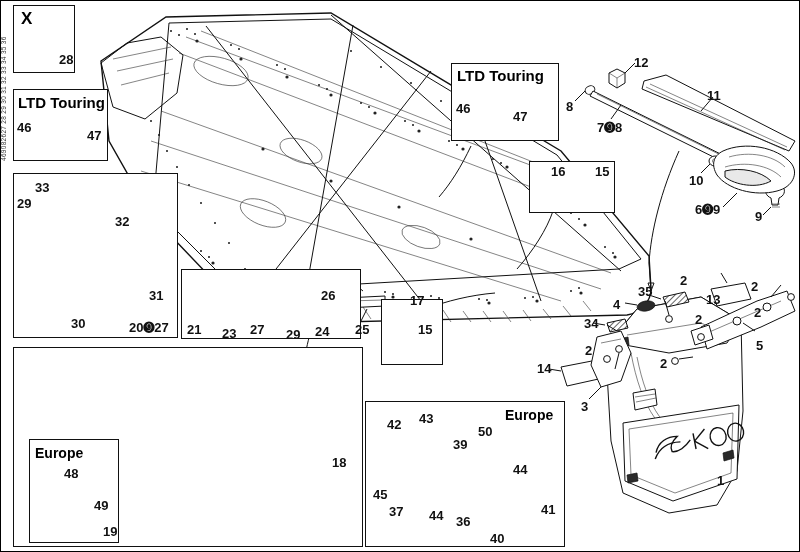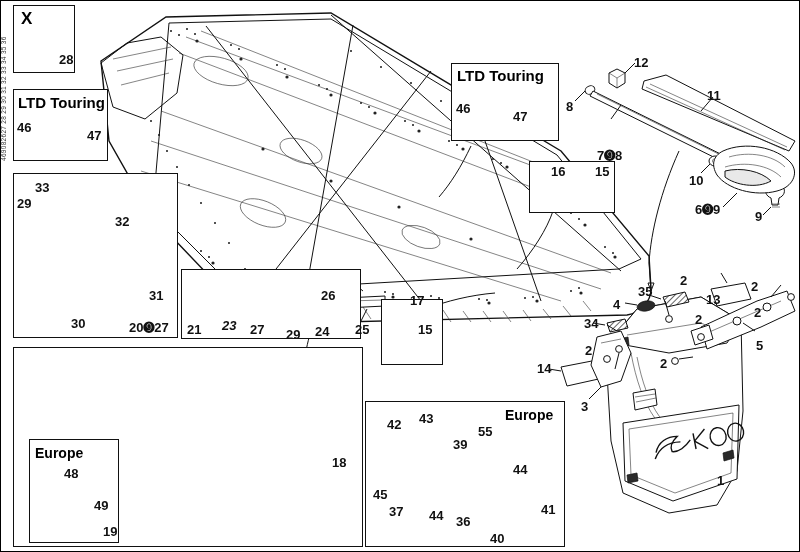--- a/index.html
+++ b/index.html
@@ -640,40 +640,40 @@
 
   <div class="lbl" style="left:16px;top:120px;">46</div>
   <div class="lbl" style="left:86px;top:128px;">47</div>
 
   <div class="lbl" style="left:455px;top:101px;">46</div>
   <div class="lbl" style="left:512px;top:109px;">47</div>
 
   <div class="lbl" style="left:633px;top:55px;">12</div>
   <div class="lbl" style="left:706px;top:88px;">11</div>
   <div class="lbl" style="left:565px;top:99px;">8</div>
-  <div class="lbl" style="left:596px;top:120px;margin-top:28px;">7➒8</div>
+  <div class="lbl" style="left:596px;top:120px;">7➒8</div>
   <div class="lbl" style="left:688px;top:173px;">10</div>
   <div class="lbl" style="left:694px;top:202px;">6➒9</div>
   <div class="lbl" style="left:754px;top:209px;">9</div>
 
   <div class="lbl" style="left:550px;top:164px;">16</div>
   <div class="lbl" style="left:594px;top:164px;">15</div>
 
   <div class="lbl" style="left:409px;top:293px;">17</div>
   <div class="lbl" style="left:417px;top:322px;">15</div>
 
   <div class="lbl" style="left:34px;top:180px;">33</div>
   <div class="lbl" style="left:16px;top:196px;">29</div>
   <div class="lbl" style="left:114px;top:214px;">32</div>
   <div class="lbl" style="left:148px;top:288px;text-align:right;">31</div>
   <div class="lbl" style="left:70px;top:316px;">30</div>
   <div class="lbl" style="left:128px;top:320px;">20➒27</div>
 
   <div class="lbl" style="left:186px;top:322px;">21</div>
-  <div class="lbl" style="left:221px;top:318px;font-style:italic;">23</div>
+  <div class="lbl" style="left:221px;top:326px;">23</div>
   <div class="lbl" style="left:249px;top:322px;">27</div>
   <div class="lbl" style="left:285px;top:327px;">29</div>
   <div class="lbl" style="left:314px;top:324px;">24</div>
   <div class="lbl" style="left:354px;top:322px;">25</div>
   <div class="lbl" style="left:320px;top:288px;">26</div>
 
   <div class="lbl" style="left:637px;top:284px;">35</div>
   <div class="lbl" style="left:705px;top:267px;margin-top:25px;">13</div>
   <div class="lbl" style="left:612px;top:297px;">4</div>
   <div class="lbl" style="left:583px;top:316px;">34</div>
@@ -690,21 +690,21 @@
   <div class="lbl" style="left:659px;top:356px;">2</div>
 
   <div class="lbl" style="left:331px;top:455px;">18</div>
   <div class="lbl" style="left:102px;top:524px;">19</div>
   <div class="lbl" style="left:63px;top:466px;">48</div>
   <div class="lbl" style="left:63px;top:498px;margin-left:30px;">49</div>
 
   <div class="lbl" style="left:386px;top:417px;">42</div>
   <div class="lbl" style="left:418px;top:411px;">43</div>
   <div class="lbl" style="left:452px;top:437px;">39</div>
-  <div class="lbl" style="left:477px;top:424px;">55</div>
+  <div class="lbl" style="left:477px;top:424px;">50</div>
   <div class="lbl" style="left:512px;top:462px;">44</div>
   <div class="lbl" style="left:428px;top:508px;">44</div>
   <div class="lbl" style="left:372px;top:487px;">45</div>
   <div class="lbl" style="left:388px;top:504px;">37</div>
   <div class="lbl" style="left:455px;top:514px;">36</div>
   <div class="lbl" style="left:540px;top:502px;">41</div>
   <div class="lbl" style="left:489px;top:531px;">40</div>
 
 </div>
 

